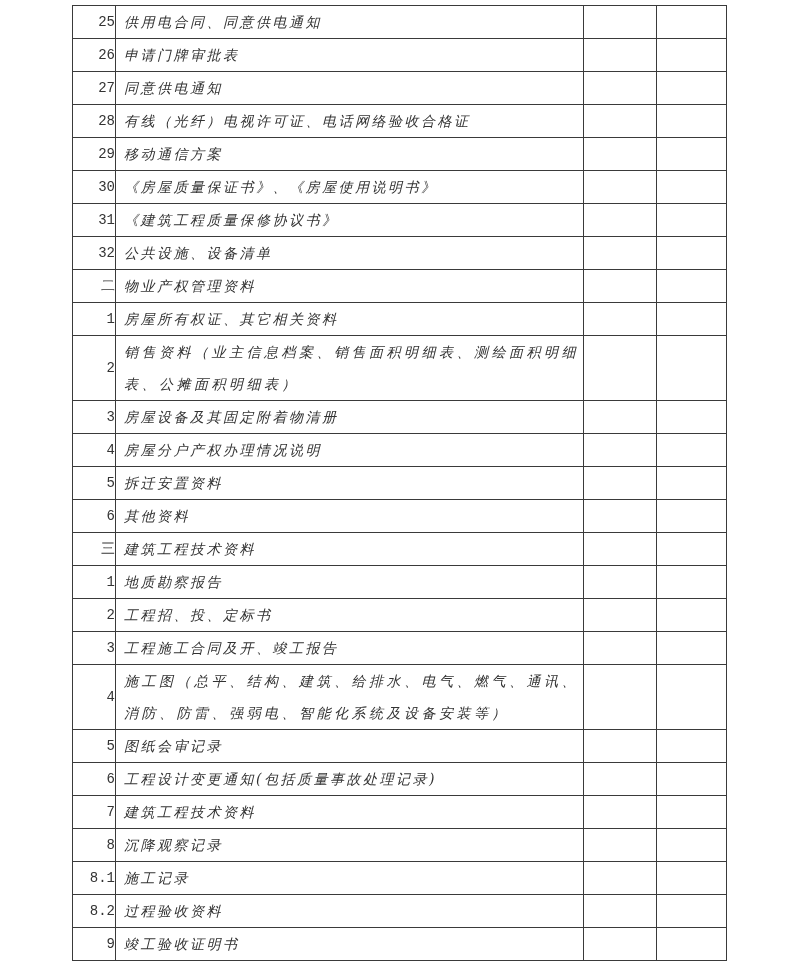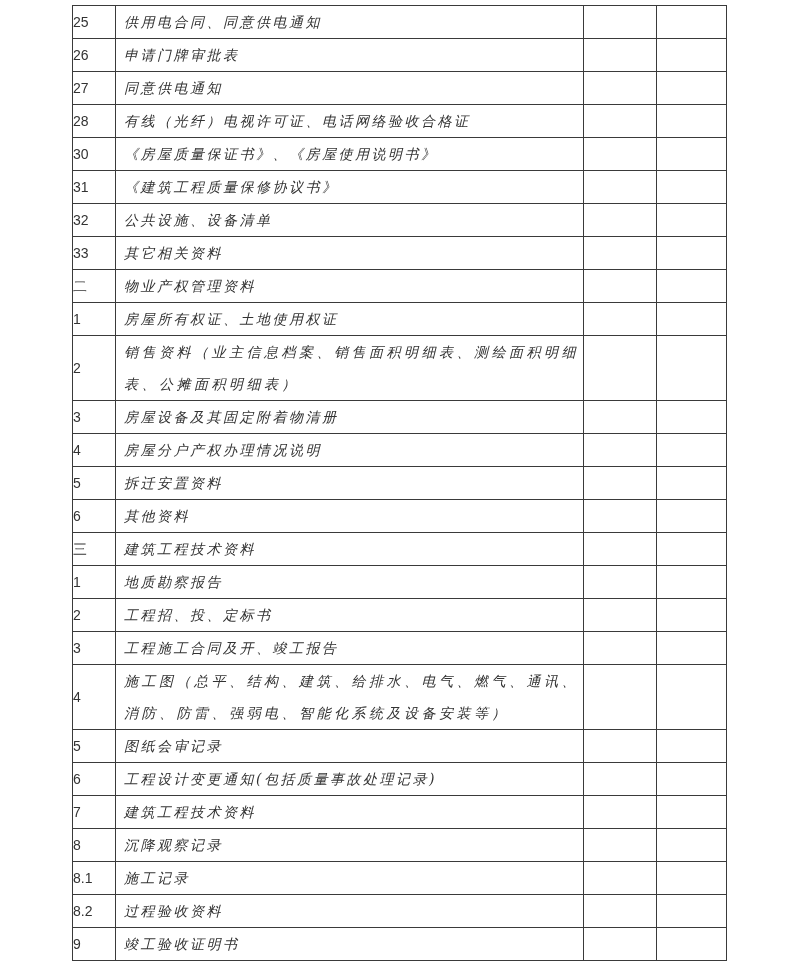--- a/index.html
+++ b/index.html
@@ -2,21 +2,21 @@
 <html><head>
 <meta charset="utf-8">
 <style>
   html, body { margin: 0; padding: 0; background: #ffffff; }
   body { width: 800px; height: 966px; overflow: hidden; position: relative;
          font-family: "DejaVu Serif", "Liberation Serif", serif; color: #333; }
   table.doc { position: absolute; left: 72px; top: 5px; border-collapse: collapse;
               table-layout: fixed; width: 645px; }
   table.doc td { border: 1.5px solid #3a3a3a; padding: 0; height: 30.5px;
                  font-size: 14px; line-height: 32px; vertical-align: middle; }
-  td.num { width: 42px; text-align: left; font-family: Liberation Sans, sans-serif; font-size: 15px; }
+  td.num { width: 42px; text-align: right; font-family: Liberation Mono, monospace; font-size: 15px; }
   td.name { width: 459px; padding-left: 8px !important; letter-spacing: 2.5px; white-space: nowrap; overflow: hidden; font-style: italic; }
   td.name.wrap { white-space: normal; line-height: 32px; letter-spacing: 3.5px; }
   td.c3 { width: 72px; }
   td.c4 { width: 69px; }
   tr.double td { height: 63px; margin-top: 20px; }
 </style>
 </head>
 <body>
 
 <table class="doc">
@@ -39,52 +39,52 @@
         <td class="c3"></td>
         <td class="c4"></td>
       </tr>
       <tr class="">
         <td class="num">28</td>
         <td class="name">有线（光纤）电视许可证、电话网络验收合格证</td>
         <td class="c3"></td>
         <td class="c4"></td>
       </tr>
       <tr class="">
+        <td class="num">29</td>
+        <td class="name">移动通信方案</td>
+        <td class="c3"></td>
+        <td class="c4"></td>
+      </tr>
+      <tr class="">
         <td class="num">30</td>
         <td class="name">《房屋质量保证书》、《房屋使用说明书》</td>
         <td class="c3"></td>
         <td class="c4"></td>
       </tr>
       <tr class="">
         <td class="num">31</td>
         <td class="name">《建筑工程质量保修协议书》</td>
         <td class="c3"></td>
         <td class="c4"></td>
       </tr>
       <tr class="">
         <td class="num">32</td>
         <td class="name">公共设施、设备清单</td>
         <td class="c3"></td>
         <td class="c4"></td>
       </tr>
       <tr class="">
-        <td class="num">33</td>
-        <td class="name">其它相关资料</td>
-        <td class="c3"></td>
-        <td class="c4"></td>
-      </tr>
-      <tr class="">
         <td class="num">二</td>
         <td class="name">物业产权管理资料</td>
         <td class="c3"></td>
         <td class="c4"></td>
       </tr>
       <tr class="">
         <td class="num">1</td>
-        <td class="name">房屋所有权证、土地使用权证</td>
+        <td class="name">房屋所有权证、其它相关资料</td>
         <td class="c3"></td>
         <td class="c4"></td>
       </tr>
       <tr class="double">
         <td class="num">2</td>
         <td class="name wrap">销售资料（业主信息档案、销售面积明细表、测绘面积明细表、公摊面积明细表）</td>
         <td class="c3"></td>
         <td class="c4"></td>
       </tr>
       <tr class="">

